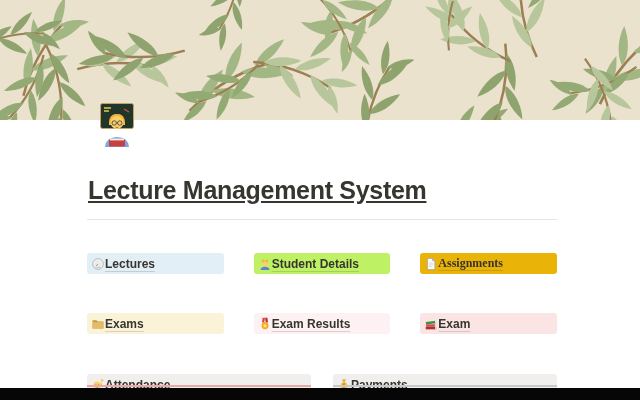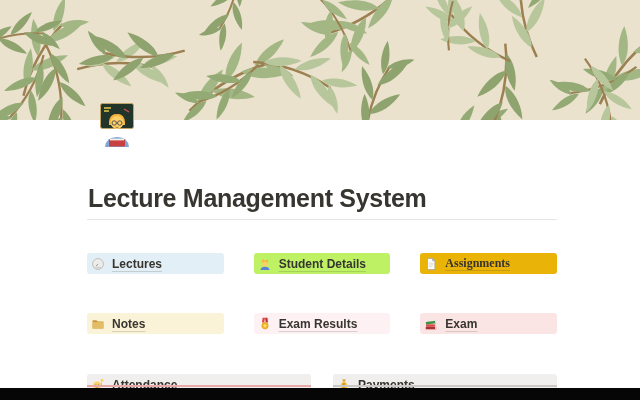--- a/index.html
+++ b/index.html
@@ -5,33 +5,33 @@
   * { margin:0; padding:0; box-sizing:border-box; }
   html,body { width:640px; height:400px; overflow:hidden; background:#ffffff;
               font-family:"Liberation Sans", sans-serif; }
   .stage { position:relative; width:640px; height:400px; background:#fff; }
 
   .cover { position:absolute; left:0; top:0; width:640px; height:120px; overflow:hidden; }
   .cover svg { display:block; }
 
   .page-icon { position:absolute; left:100px; top:103px; width:34px; height:44px; }
 
-  .page-title { position:absolute; left:88px; top:184px; width:470px;
-                font-size:25px; font-weight:700; color:#37352f; letter-spacing:-0.3px; }
+  .page-title { position:absolute; left:88px; top:176px; width:470px;
+                font-size:25px; font-weight:700; color:#37352f; letter-spacing:-0.3px;text-decoration:underline; }
 
   .divider { position:absolute; left:87px; top:219px; width:470px; height:1px;
              background:#e6e5e3; }
 
   .row { position:absolute; left:87px; width:470px; display:flex; }
   .row-1 { top:253px; gap:30px; }
   .row-2 { top:313px; gap:30px; }
   .row-3 { top:374px; gap:22px; }
 
   .card { position:relative; flex:1; height:21px; border-radius:3px;
-          display:flex; align-items:center; padding:0 6px 0 4px; gap:7px;
+          display:flex; align-items:center; padding:0 6px 0 4px; gap:0;
           text-decoration:none; cursor:pointer; }
   .card .icon { width:14px; height:14px; flex:0 0 auto; display:flex; }
   .card .icon svg { width:14px; height:14px; }
   .card .label { font-size:12px; font-weight:600; color:#37352f; white-space:nowrap;
                  text-decoration:underline; text-decoration-thickness:1px;
                  text-decoration-color:rgba(55,53,47,0.18); text-underline-offset:2.5px; }
   .accent-line { position:absolute; left:0; right:0; top:11px; height:2px; }
 
   .bottom-bar { position:absolute; left:0; top:388px; width:640px; height:12px;
                 background:#060606; z-index:5; }
@@ -139,21 +139,21 @@
   </div>
 
   <div class="row row-2">
     <a class="card" style="background: rgb(251, 243, 215);">
       <span class="icon">
         <svg viewBox="0 0 16 16">
             <path d="M1.8 3.6 H6.2 L7.8 5.2 H14.2 V13 H1.8 Z" fill="#c9973f"></path>
         <path d="M1.8 5.9 H14.2 V13 H1.8 Z" fill="#e5bc66"></path>
           </svg>
       </span>
-      <span class="label">Notes</span>
+      <span class="label">Exams</span>
     </a>
     <a class="card" style="background: rgb(253, 241, 243); align-items: center;">
       <span class="icon">
         <svg viewBox="0 0 16 16">
             <path d="M5.2 0.8 H8 L7.1 6.4 H4.6 Z" fill="#e04343"></path>
         <path d="M10.8 0.8 H8 L8.9 6.4 H11.4 Z" fill="#b93333"></path>
         <circle cx="8" cy="10" r="3.6" fill="#f6b826" stroke="#db9c16" stroke-width="0.8"></circle>
         <path d="M8 7.7 L8.7 9.2 10.3 9.3 9.1 10.4 9.5 12 8 11.1 6.5 12 6.9 10.4 5.7 9.3 7.3 9.2 Z" fill="#fde27d"></path>
           </svg>
       </span>

